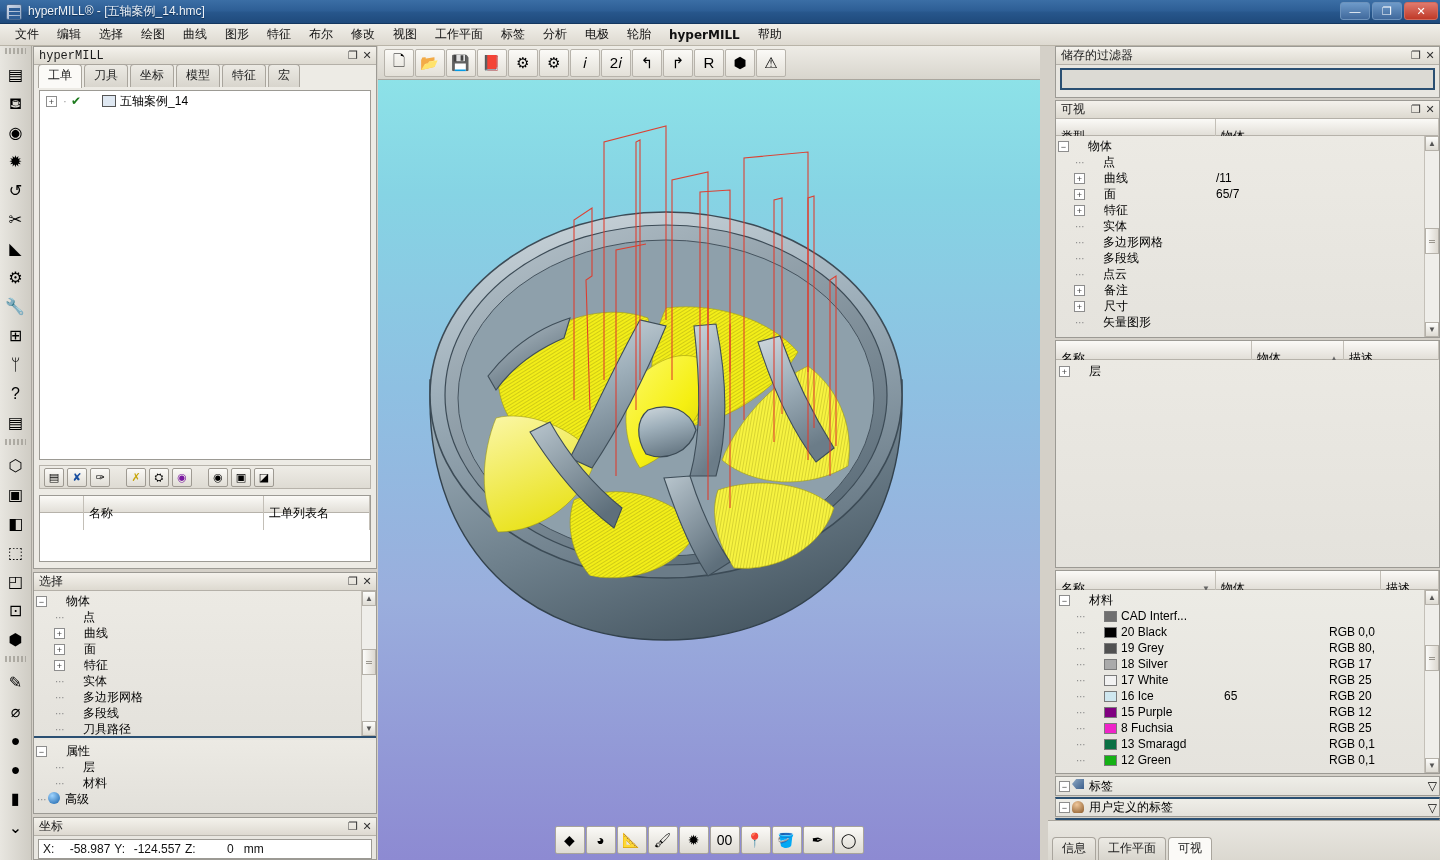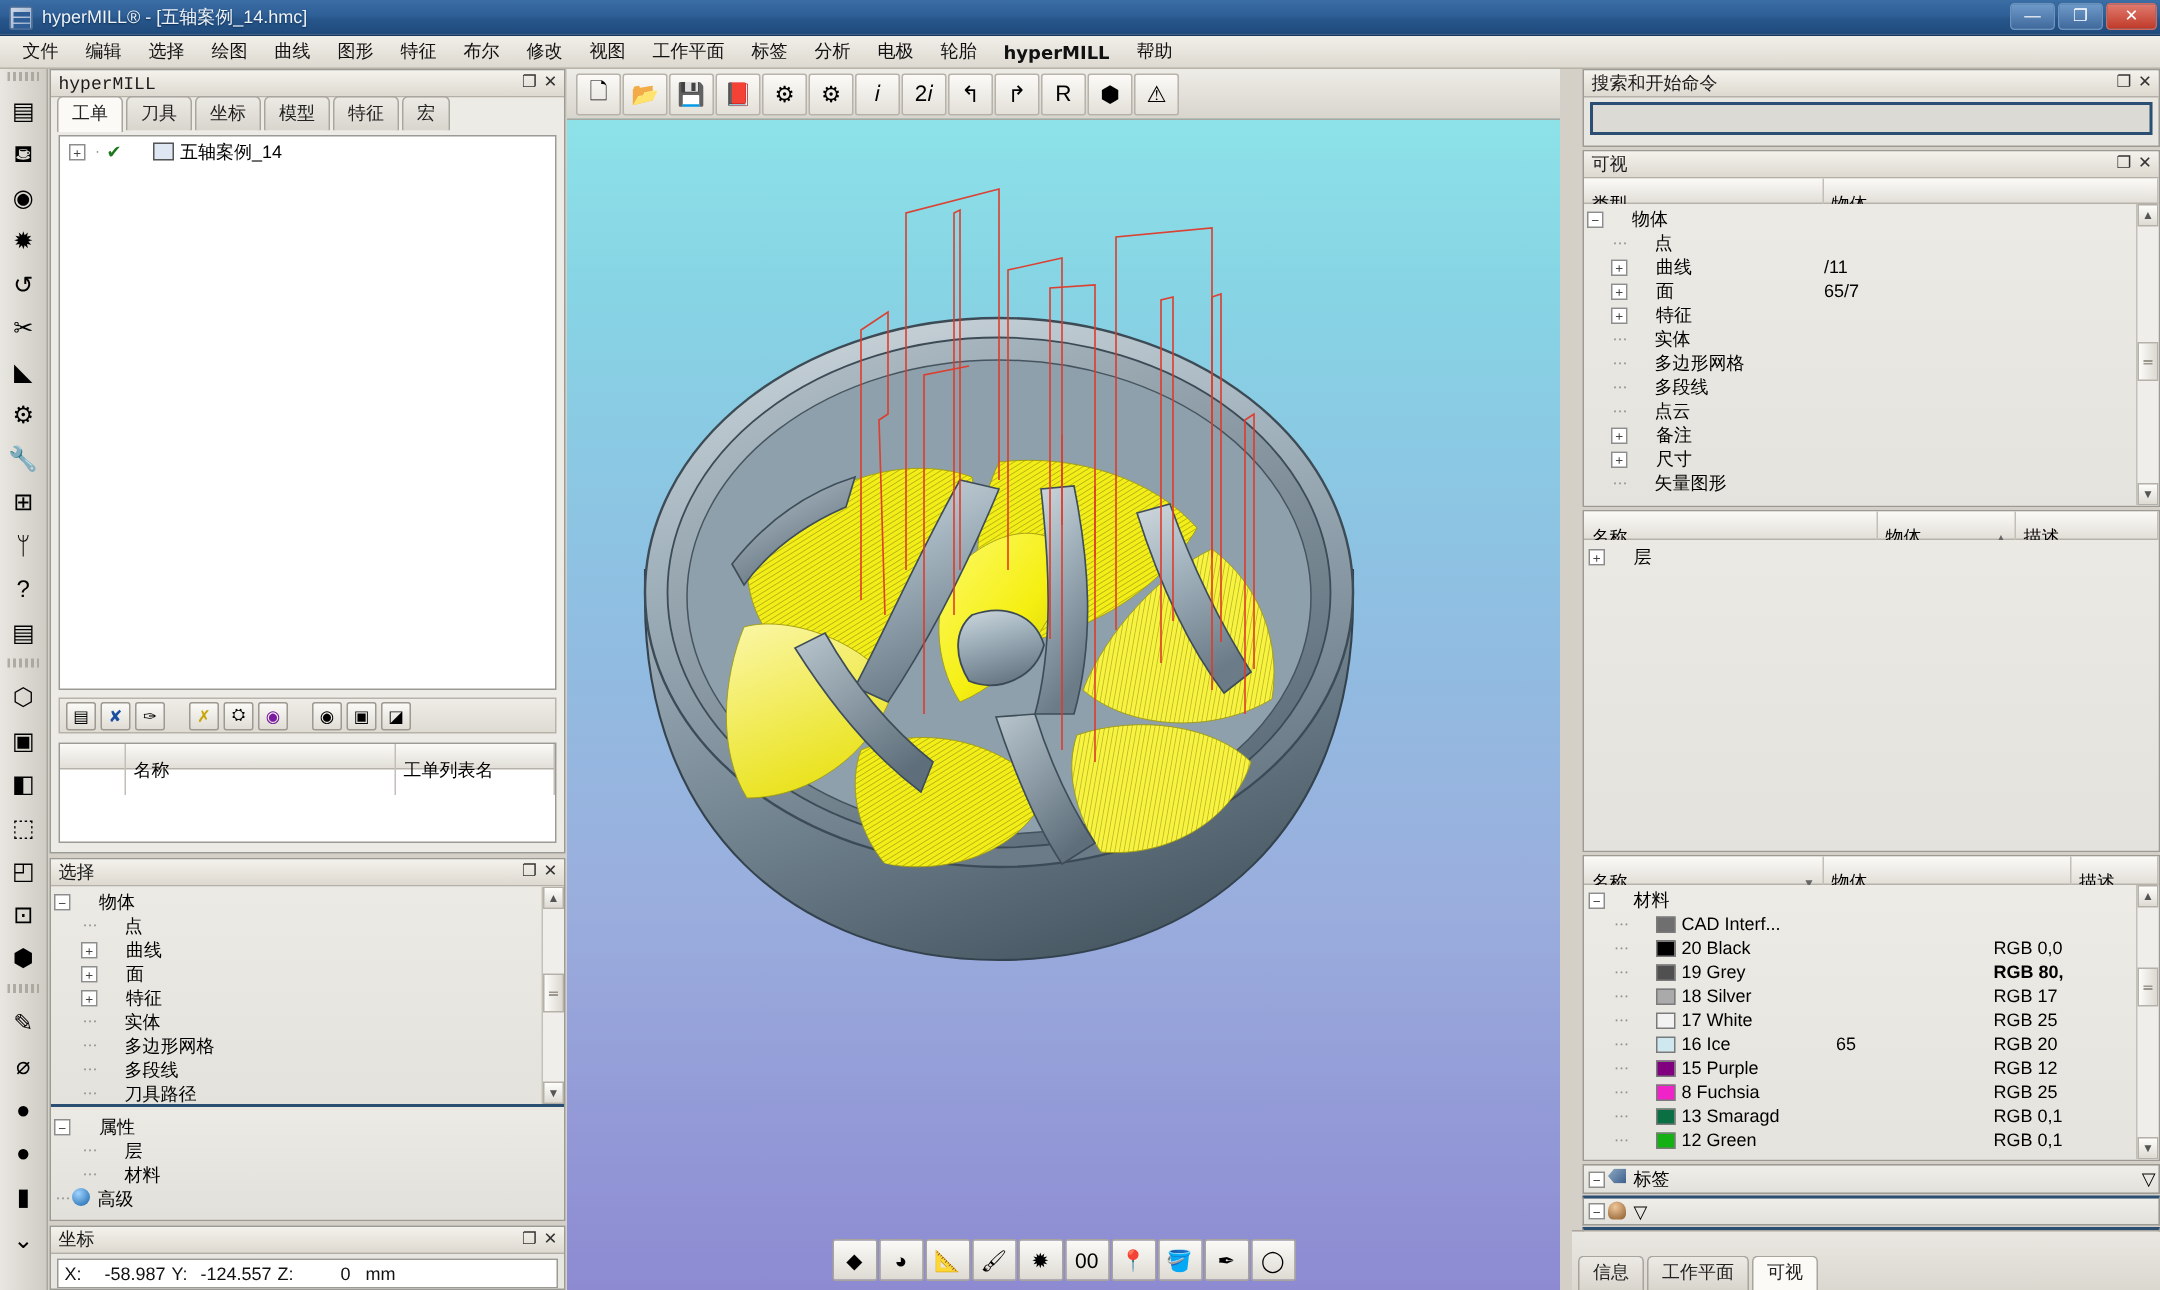--- a/index.html
+++ b/index.html
@@ -679,21 +679,21 @@
         <span class="val">-124.557</span>
         <span class="lbl">Z:</span>
         <span class="val" style="min-width:34px;">0</span>
         <span class="lbl" style="margin-left:6px;">mm</span>
       </div>
     </div>
   </div>
 
   <div class="panel" style="left:1055px; top:46px; width:385px; height:52px;">
     <div class="panel-hdr">
-      <span class="ttl">搜索和开始命令</span>
+      <span class="ttl">储存的过滤器</span>
       <span class="hdr-btn">❐</span>
       <span class="hdr-btn">✕</span>
     </div>
     <div class="panel-body">
       <div class="searchbox">
         <input type="text" placeholder="" style="">
       </div>
     </div>
   </div>
 
@@ -827,21 +827,21 @@
             <span class="ic"><span class="bulb"></span></span>
             <span class="swatch" style="background: rgb(0, 0, 0);"></span>
             <span class="tlabel">20 Black</span>
             <span style="position: absolute; left: 270px;">RGB 0,0</span>
           </div>
           <div class="trow" style="position: relative; padding-left: 16px;">
             <span class="dots">⋯</span>
             <span class="ic"><span class="bulb"></span></span>
             <span class="swatch" style="background: rgb(80, 80, 80);"></span>
             <span class="tlabel">19 Grey</span>
-            <span style="position: absolute; left: 270px; font-weight: bold;">RGB 80,</span>
+            <span style="position: absolute; left: 270px;">RGB 80,</span>
           </div>
           <div class="trow" style="position: relative; padding-left: 16px;">
             <span class="dots">⋯</span>
             <span class="ic"><span class="bulb"></span></span>
             <span class="swatch" style="background: rgb(170, 170, 170);"></span>
             <span class="tlabel">18 Silver</span>
             <span style="position: absolute; left: 270px;">RGB 17</span>
           </div>
           <div class="trow" style="position: relative; padding-left: 16px;">
             <span class="dots">⋯</span>
@@ -902,20 +902,21 @@
           <span style="display: block; width: 12px; height: 10px; background: linear-gradient(135deg, rgb(143, 169, 196), rgb(60, 95, 140)); clip-path: polygon(0px 50%, 35% 0px, 100% 0px, 100% 100%, 35% 100%);"></span>
         </span>
         <span style="flex: 1 1 0%;">标签</span>
         <span>▽</span>
       </div>
       <div style="height: 20px; border-width: 2px 1px 1px; border-style: solid; border-color: rgb(42, 79, 114) rgb(156, 154, 148) rgb(156, 154, 148); border-image: initial; background: linear-gradient(rgb(239, 238, 232), rgb(227, 225, 219)); display: flex; align-items: center; padding: 0px 2px 0px 3px; margin-bottom: 1px; font-size: 12px;">
         <span class="tgl box">−</span>
         <span class="ic">
           <span style="display: block; width: 12px; height: 12px; border-radius: 50% 50% 30% 30%; background: radial-gradient(circle at 40% 30%, rgb(240, 199, 154), rgb(138, 90, 43));"></span>
         </span>
+        <span style="flex: 1 1 0%;">用户定义的标签</span>
         <span>▽</span>
       </div>
       <div style="height: 20px; border-width: 2px 1px 1px; border-style: solid; border-color: rgb(42, 79, 114) rgb(156, 154, 148) rgb(156, 154, 148); border-image: initial; background: linear-gradient(rgb(239, 238, 232), rgb(227, 225, 219)); display: flex; align-items: center; padding: 0px 2px 0px 3px; margin-bottom: 1px; font-size: 12px;">
         <span class="dots">⋯</span>
         <span class="ic">
           <span style="display: block; width: 12px; height: 11px; background: linear-gradient(135deg, rgb(159, 200, 239), rgb(34, 102, 168));"></span>
         </span>
       </div>
     </div>
 

